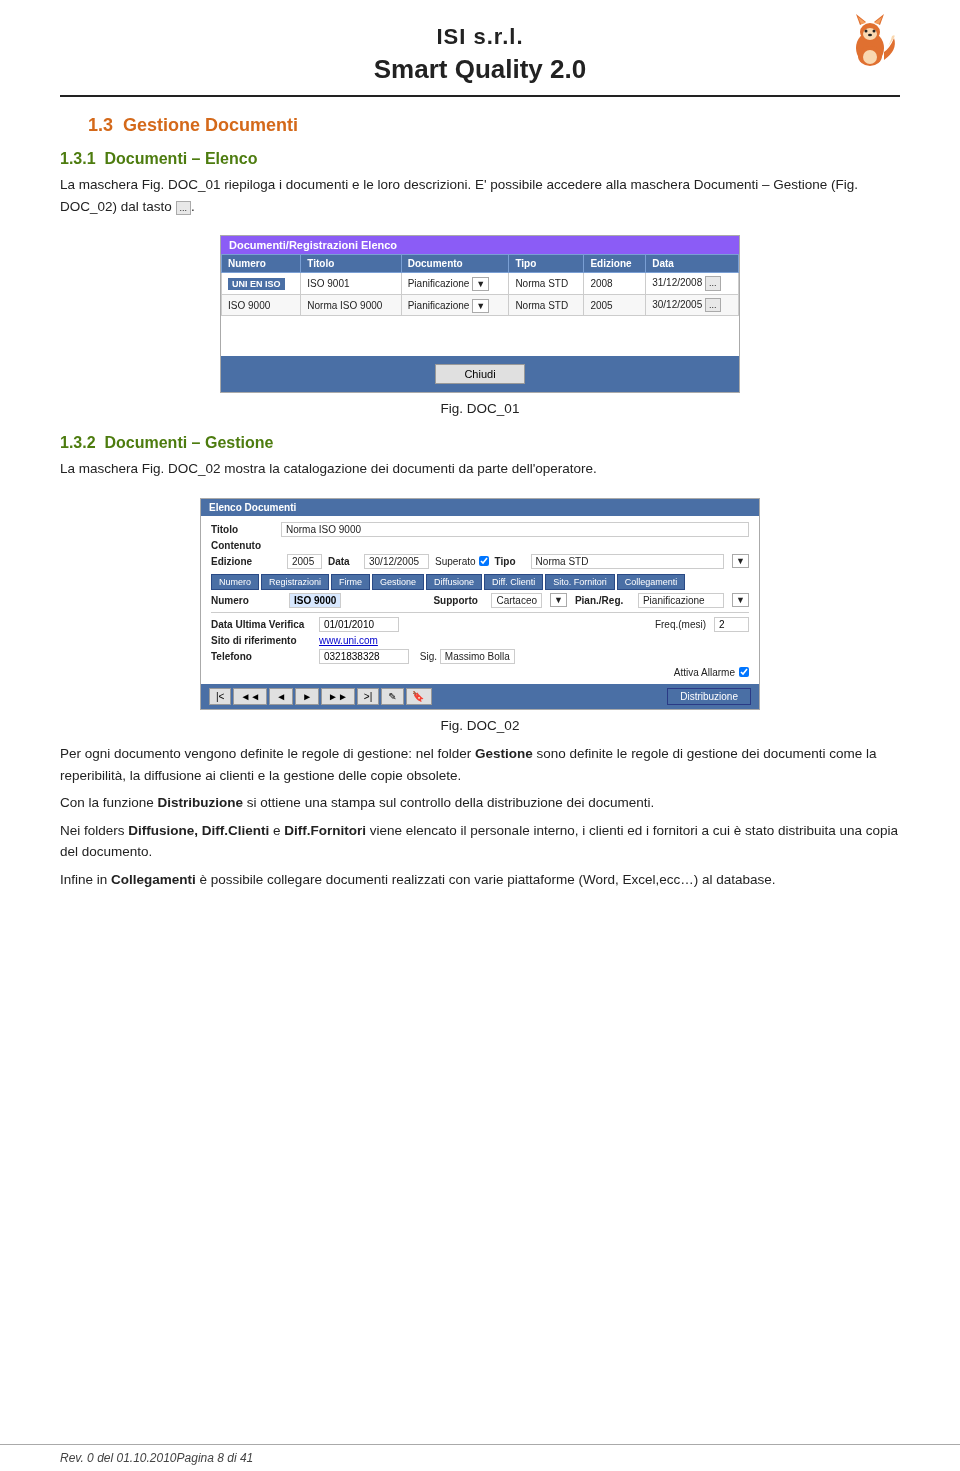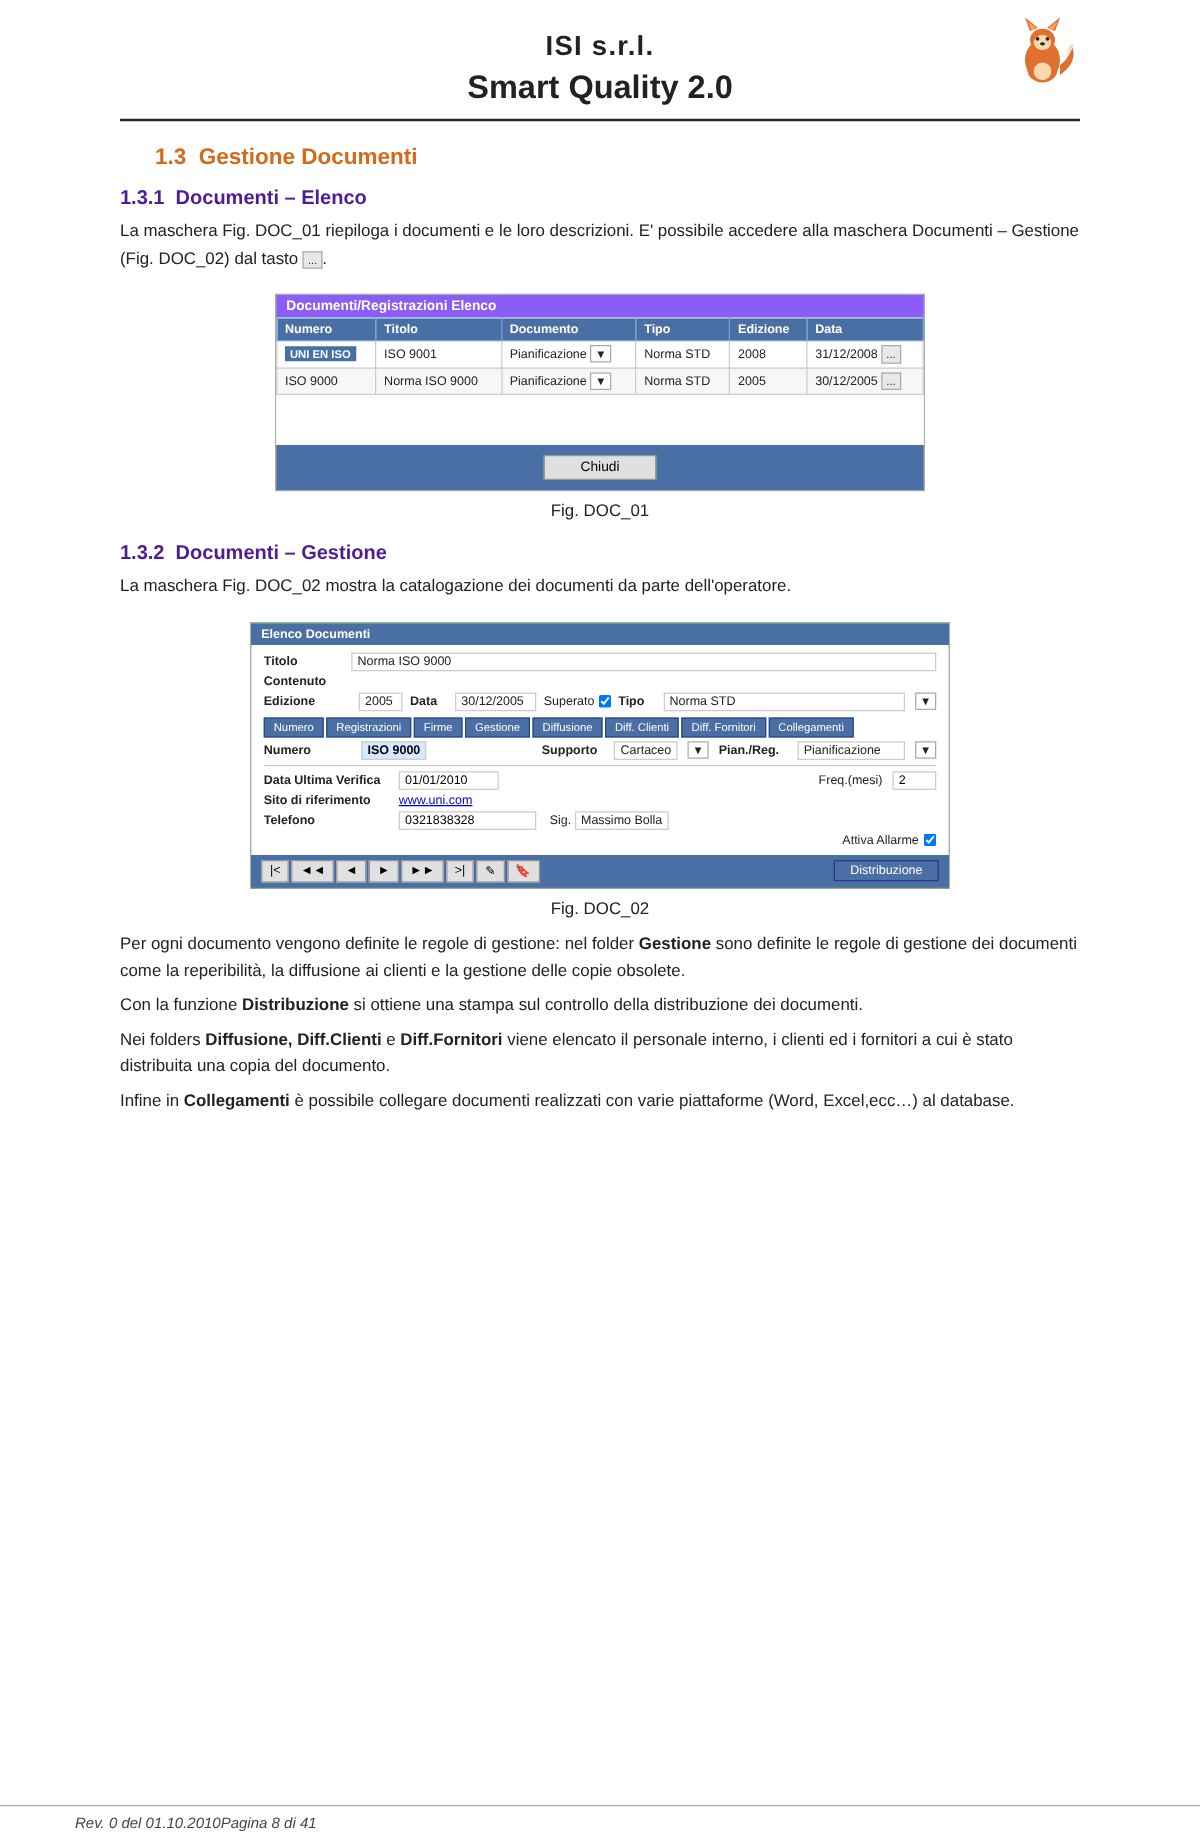--- a/index.html
+++ b/index.html
@@ -8,21 +8,21 @@
       background: #fff;
       color: #222;
       width: 960px;
       min-height: 1471px;
       position: relative;
     }
 
     .page-wrapper {
       width: 960px;
       min-height: 1471px;
-      padding: 0 96px;
+      padding: 0 60px;
       position: relative;
     }
 
     
     .header {
       text-align: center;
       padding-top: 24px;
       padding-bottom: 10px;
       position: relative;
       border-bottom: 2px solid #222;
@@ -61,21 +61,21 @@
       font-weight: bold;
       color: #d4691a;
       margin-top: 18px;
       margin-bottom: 6px;
       margin-left: 28px;
     }
 
     .section-h2 {
       font-size: 16px;
       font-weight: bold;
-      color: #4c1d95;
+      color: #4d7c0f;
       margin-top: 14px;
       margin-bottom: 6px;
     }
 
     .body-text {
       font-size: 13.5px;
       line-height: 1.6;
       margin-bottom: 6px;
     }
 
@@ -464,21 +464,21 @@
           <span class="doc01-dropdown" style="margin-left:2px;">▼</span>
         </div>
 
         <div class="doc02-tabs">
           <button class="doc02-tab">Numero</button>
           <button class="doc02-tab">Registrazioni</button>
           <button class="doc02-tab">Firme</button>
           <button class="doc02-tab">Gestione</button>
           <button class="doc02-tab">Diffusione</button>
           <button class="doc02-tab">Diff. Clienti</button>
-          <button class="doc02-tab">Diff. Fornitori</button>
+          <button class="doc02-tab">Sito. Fornitori</button>
           <button class="doc02-tab">Collegamenti</button>
         </div>
 
         <div class="doc02-inner-row" style="gap:8px; margin-bottom:3px;">
           <span class="doc02-inner-label">Numero</span>
           <span class="doc02-inner-value">ISO 9000</span>
           <span style="flex:1;"></span>
           <span class="doc02-inner-label" style="width:50px;">Supporto</span>
           <span style="font-size:10px; border:1px solid #ccc; padding:1px 4px; background:#fff;">Cartaceo</span>
           <span class="doc01-dropdown">▼</span>
@@ -497,21 +497,21 @@
           <input type="text" class="doc02-input-xs" value="2" style="width: 35px;">
         </div>
 
         <div class="doc02-inner-row" style="gap:8px; margin-bottom:3px;">
           <span class="doc02-inner-label" style="width:100px;">Sito di riferimento</span>
           <span class="doc02-link">www.uni.com</span>
         </div>
 
         <div class="doc02-inner-row" style="gap:8px; margin-bottom:3px;">
           <span class="doc02-inner-label" style="width:100px;">Telefono</span>
-          <input type="text" class="doc02-input-sm" value="0321838328" style="width: 110px;">
+          <input type="text" class="doc02-input-sm" value="0321838328" style="width: 90px;">
           <span style="font-size:10px; flex:1;">
             &nbsp;Sig.&nbsp;<span style="font-size:10px; border:1px solid #ccc; padding:1px 4px; background:#fff;">Massimo Bolla</span>
           </span>
         </div>
 
         <div class="doc02-allarme-row">
           <span>Attiva Allarme</span>
           <input type="checkbox" checked="" style="width: 10px; height: 10px;">
         </div>
 

